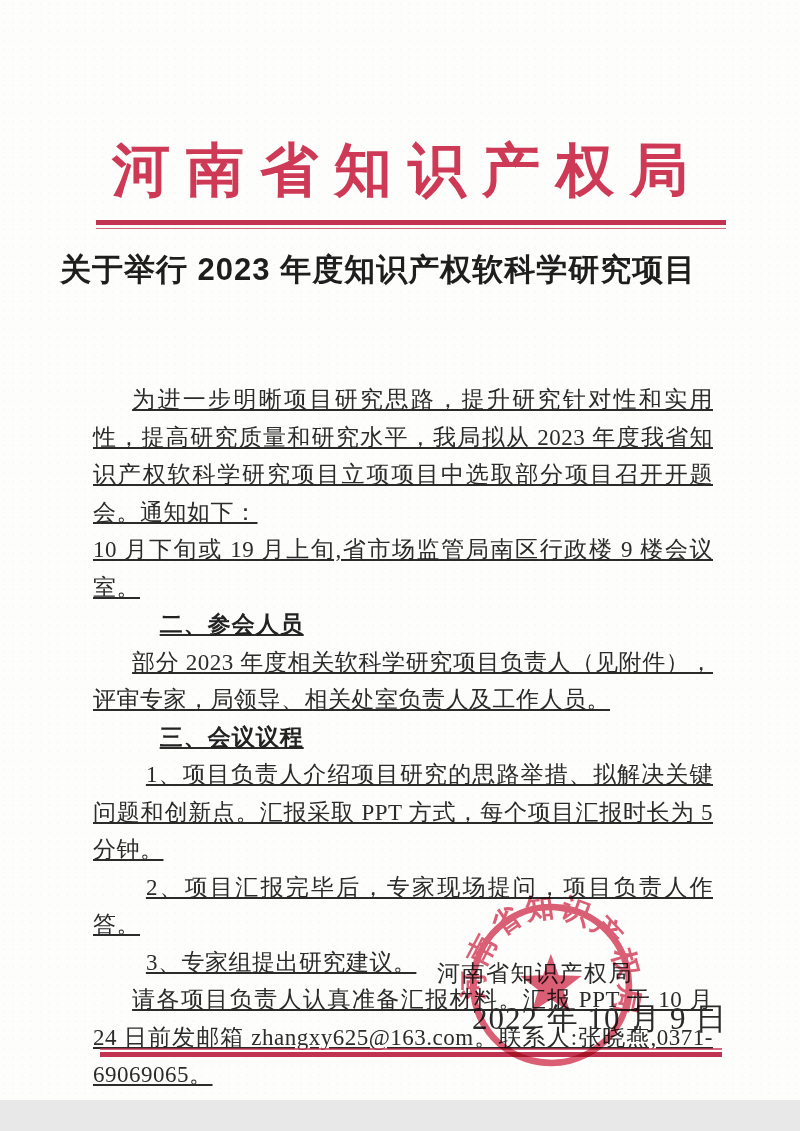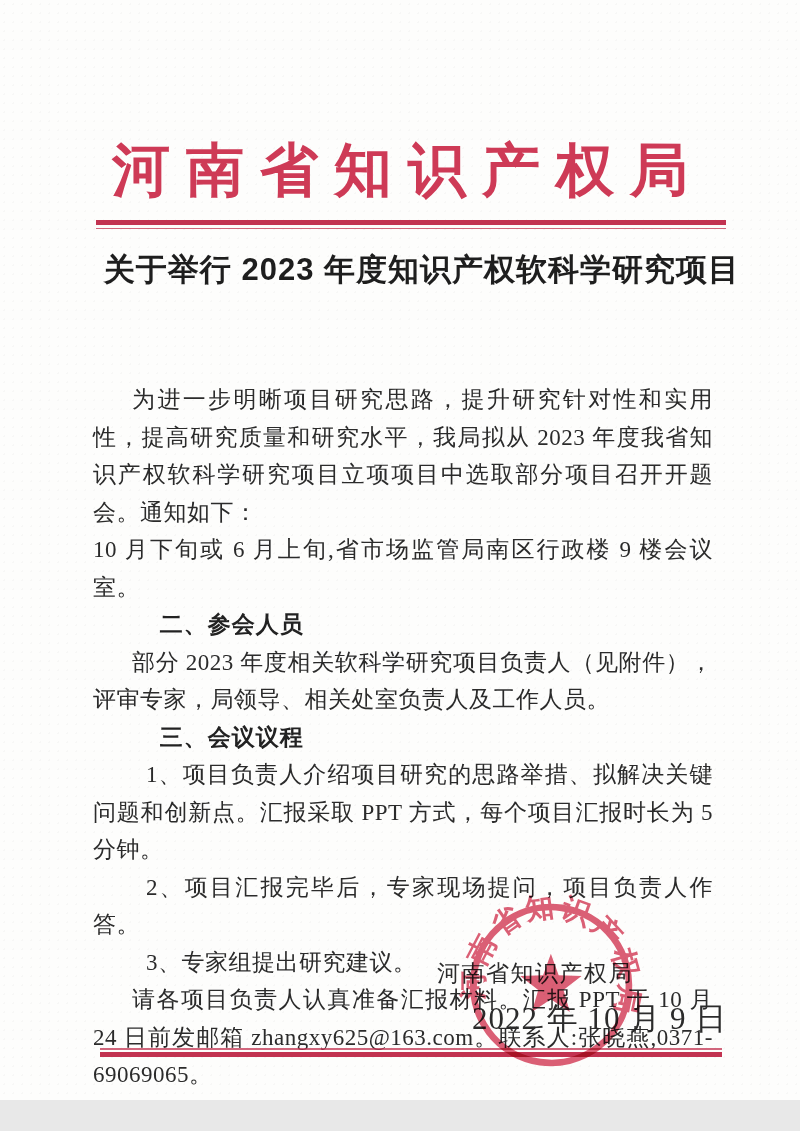--- a/index.html
+++ b/index.html
@@ -26,35 +26,36 @@
   }
   .rule{position:absolute;background:#c23351;}
   .rule-top-thick{left:96px;top:220px;width:630px;height:4.5px;}
   .rule-top-thin{left:96px;top:227.5px;width:630px;height:1.5px;opacity:.75;}
   .rule-bottom-thin{left:100px;top:1048px;width:622px;height:1.5px;opacity:.75;}
   .rule-bottom-thick{left:100px;top:1052px;width:622px;height:4.5px;}
 
   
   .doc-title{
     position:absolute;top:247px;left:60px;right:60px;
-    text-align:right;
+    text-align:left;
     font-family:"Liberation Sans","DejaVu Sans",sans-serif;
     font-weight:700;
     font-size:31px;line-height:46px;
     color:#1e1e1e;
     letter-spacing:1px;
   }
 
   
   .body-text{
     position:absolute;top:381px;left:93px;width:620px;
     font-size:23px;line-height:37.5px;
     color:#2b2b2b;
     letter-spacing:.5px;
     text-align:justify;
+    text-decoration:underline;
   }
   .body-text p{margin:0;padding:0;}
   .ind-17{text-indent:1.7em;}
   .ind-23{text-indent:2.3em;}
   .sec-heading{
     font-family:"Liberation Sans","DejaVu Sans",sans-serif;
     font-weight:700;color:#222;
     text-indent:2.9em;
     letter-spacing:1px;
   }
@@ -88,21 +89,21 @@
   <div class="rule rule-top-thick"></div>
   <div class="rule rule-top-thin"></div>
 
   <div class="doc-title">
     <div>关于举行 2023 年度知识产权软科学研究项目</div>
   </div>
 
   <div class="body-text">
     <p class="ind-17">为进一步明晰项目研究思路，提升研究针对性和实用性，提高研究质量和研究水平，我局拟从 2023 年度我省知识产权软科学研究项目立项项目中选取部分项目召开开题会。通知如下：</p>
 
-    <p>10 月下旬或 6 月上旬,省市场监管局南区行政楼 9 楼会议室。</p>
+    <p>10 月下旬或 19 月上旬,省市场监管局南区行政楼 9 楼会议室。</p>
 
     <p class="sec-heading">二、参会人员</p>
     <p class="ind-17">部分 2023 年度相关软科学研究项目负责人（见附件），评审专家，局领导、相关处室负责人及工作人员。</p>
 
     <p class="sec-heading">三、会议议程</p>
     <p class="ind-23">1、项目负责人介绍项目研究的思路举措、拟解决关键问题和创新点。汇报采取 PPT 方式，每个项目汇报时长为 5 分钟。</p>
     <p class="ind-23">2、项目汇报完毕后，专家现场提问，项目负责人作答。</p>
     <p class="ind-23">3、专家组提出研究建议。</p>
 
     <p class="ind-17">请各项目负责人认真准备汇报材料。汇报 PPT 于 10 月 24 日前发邮箱 zhangxy625@163.com。联系人:张晓燕,0371-69069065。</p>

